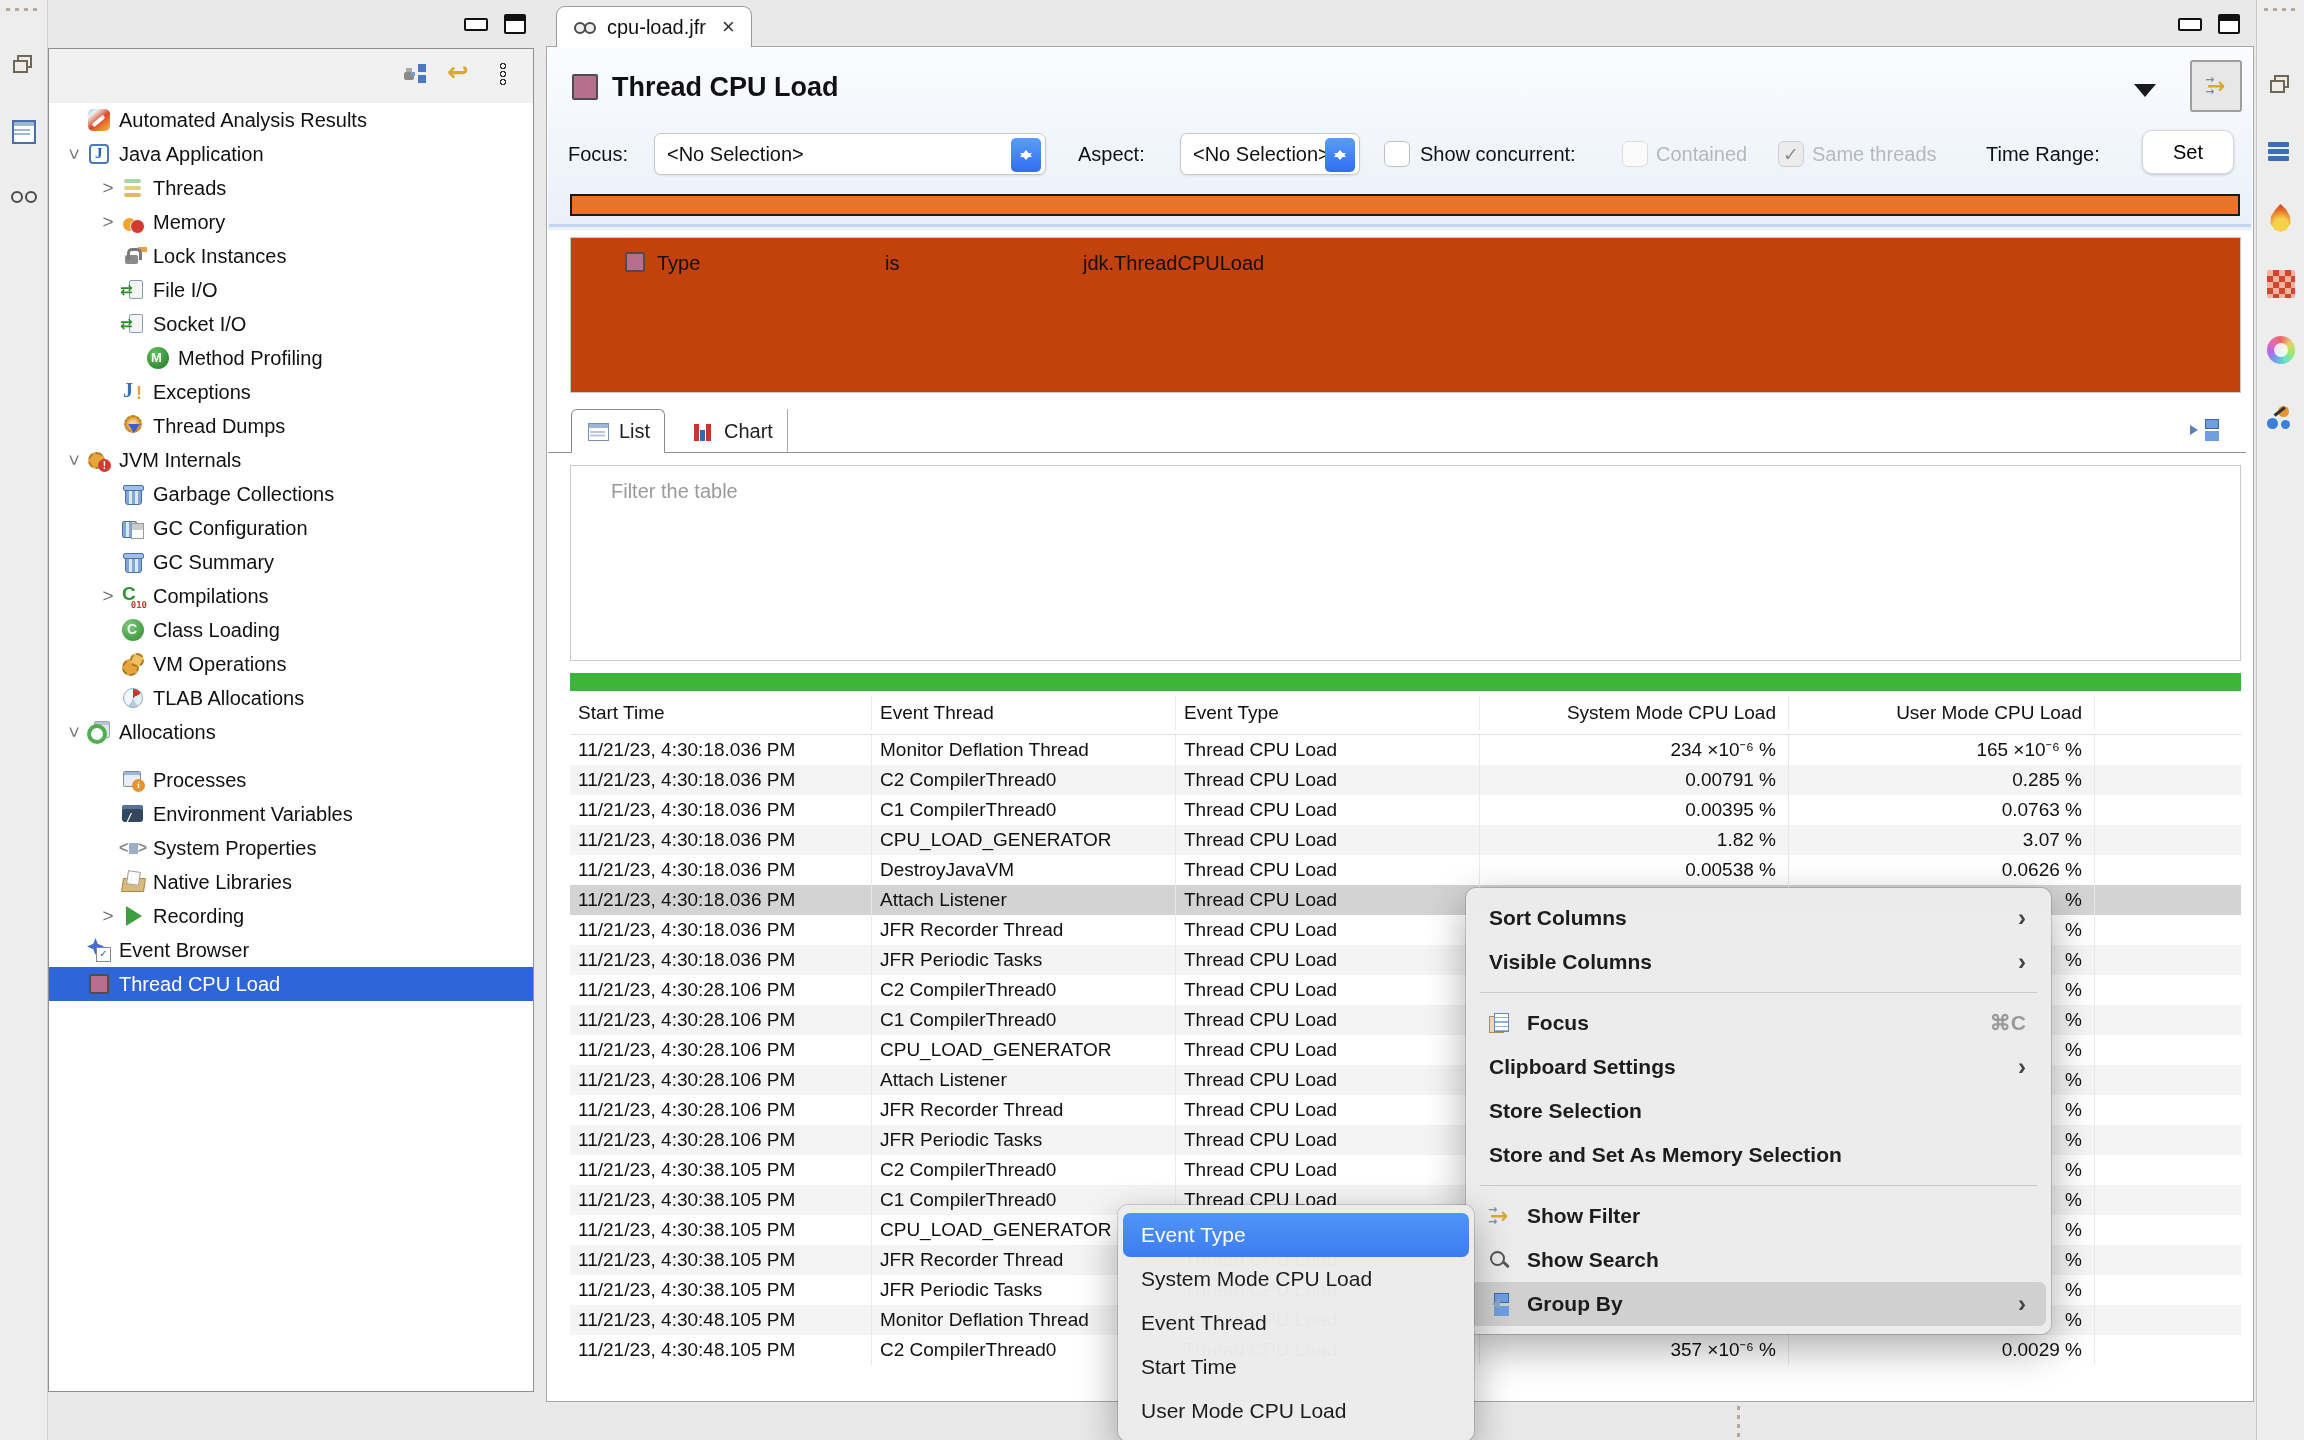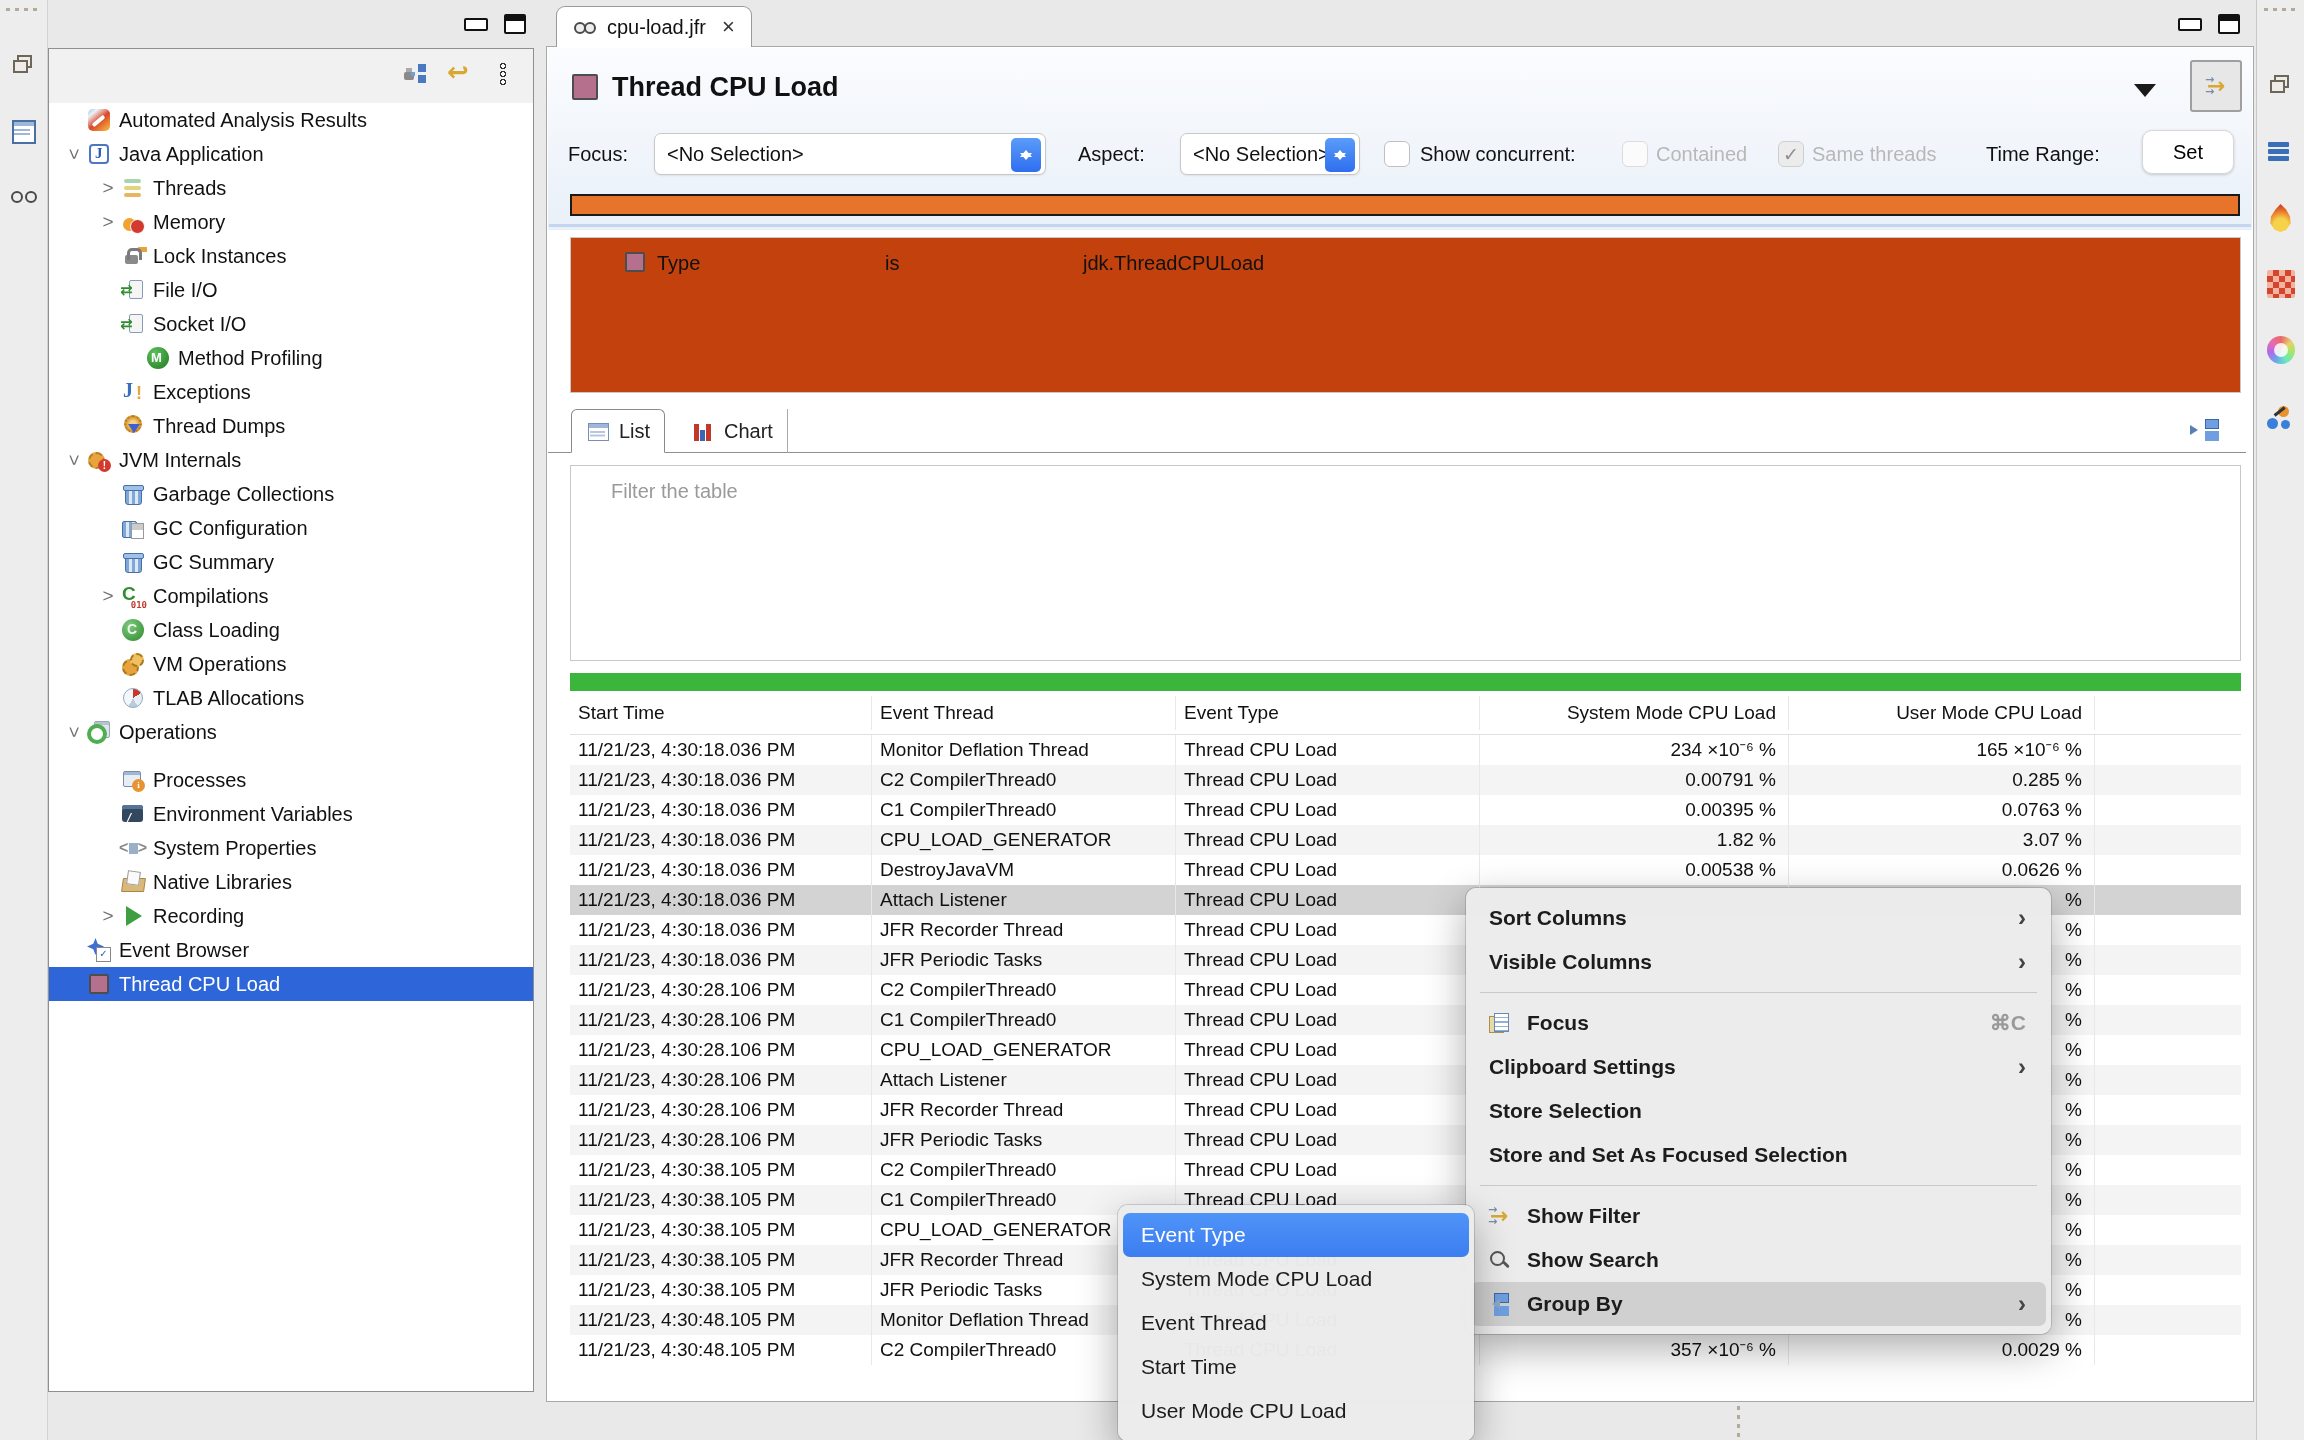--- a/index.html
+++ b/index.html
@@ -340,21 +340,21 @@
             <span class="lbl">VM Operations</span>
           </div>
           <div class="tree-row" style="padding-left: 46px;">
             <span class="chev"></span>
             <span class="ic ic-tlab"></span>
             <span class="lbl">TLAB Allocations</span>
           </div>
           <div class="tree-row" style="padding-left: 12px;">
             <span class="chev exp">&gt;</span>
             <span class="ic ic-environment"></span>
-            <span class="lbl">Operations</span>
+            <span class="lbl">Allocations</span>
           </div>
           <div class="tree-row" style="padding-left: 46px; margin-top: 14px;">
             <span class="chev"></span>
             <span class="ic ic-processes"></span>
             <span class="lbl">Processes</span>
           </div>
           <div class="tree-row" style="padding-left: 46px;">
             <span class="chev"></span>
             <span class="ic ic-envvars"></span>
             <span class="lbl">Environment Variables</span>
@@ -674,21 +674,21 @@
         <span class="shortcut">⌘C</span>
       </div>
       <div class="mi noicon">
         <span class="milbl">Clipboard Settings</span>
         <span class="chevr">›</span>
       </div>
       <div class="mi noicon">
         <span class="milbl">Store Selection</span>
       </div>
       <div class="mi noicon">
-        <span class="milbl">Store and Set As Focused Selection</span>
+        <span class="milbl">Store and Set As Memory Selection</span>
       </div>
       <div class="msep"></div>
       <div class="mi">
         <span class="ic ic-filter"></span>
         <span class="milbl">Show Filter</span>
       </div>
       <div class="mi">
         <span class="ic ic-search"></span>
         <span class="milbl">Show Search</span>
       </div>

